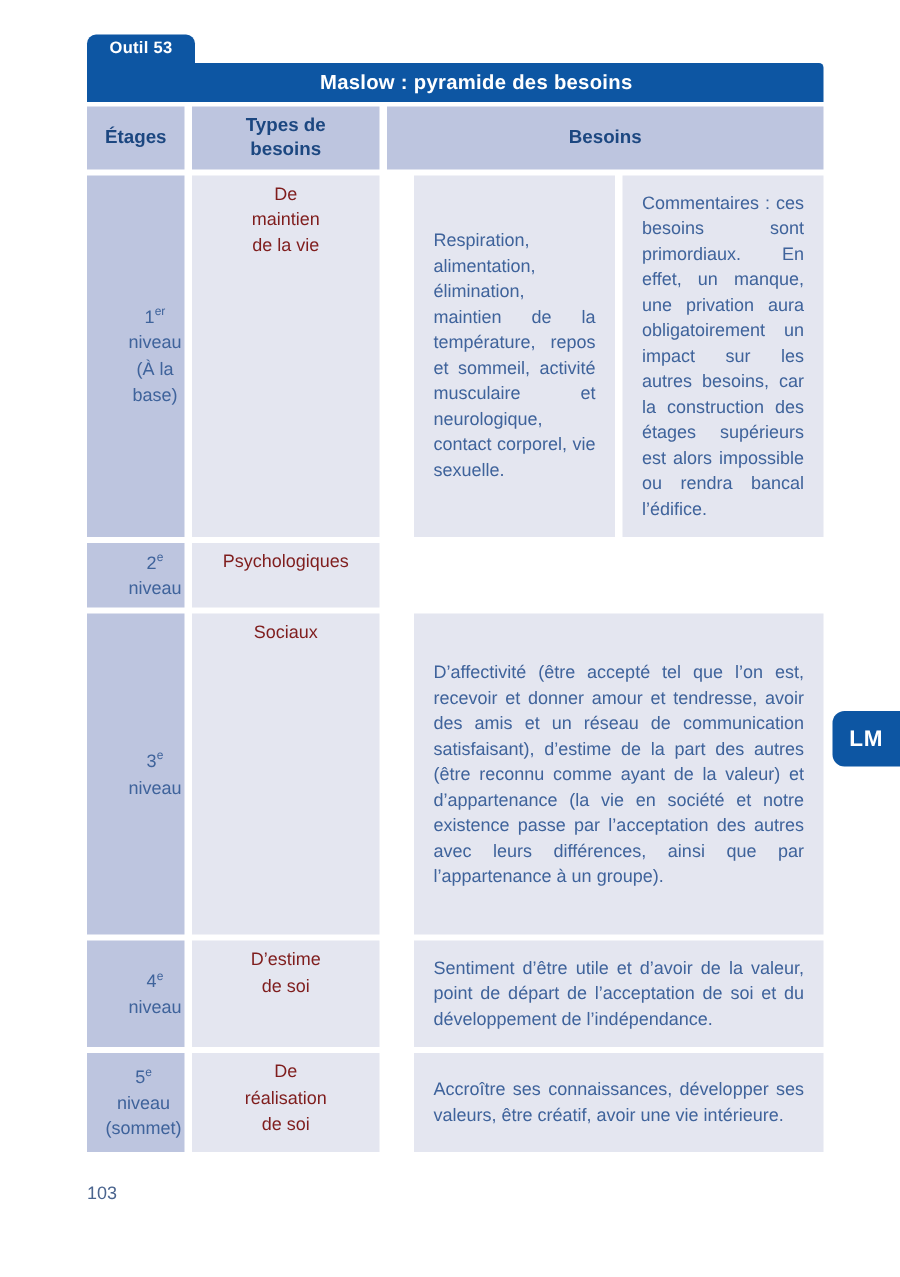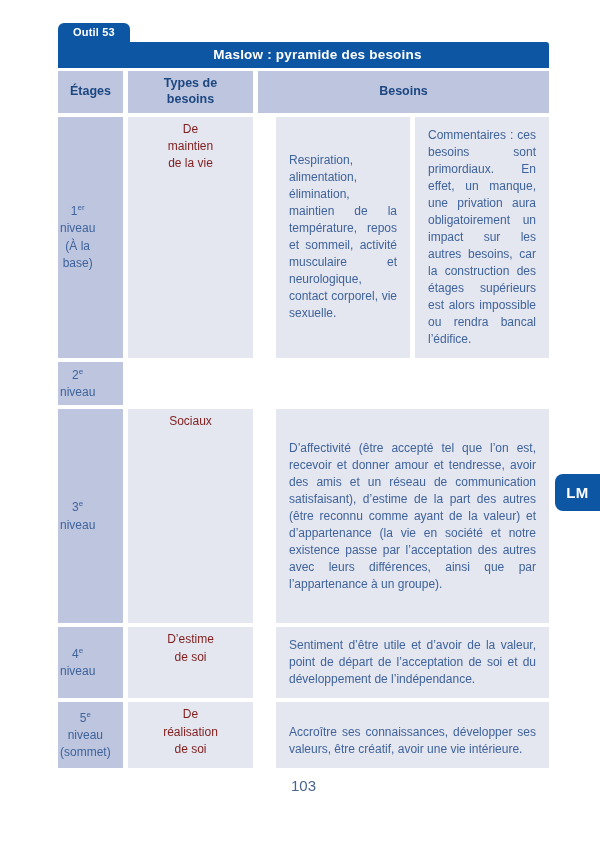--- a/index.html
+++ b/index.html
@@ -30,21 +30,21 @@
   .cell-dark { background:#bdc5df; }
   .cell-light { background:#e4e6f0; }
 
   .hcell {
     min-height:42px; display:flex; align-items:center; justify-content:center;
     text-align:center; color:#1c4780; font-weight:bold; font-size:12.5px;
     line-height:1.25; padding:4px 6px; white-space:pre-line;
   }
 
   .stage-cell {
-    display:flex; align-items:center; justify-content:flex-start; text-align:center;
+    display:flex; align-items:center; justify-content:flex-end; text-align:center;
     color:#3f639b; font-size:12px; line-height:1.45; padding:4px 2px;
   }
   .stage-cell .num-line { display:block; }
   .stage-cell sup { font-size:8px; vertical-align:super; }
   .stage-label { display:block; white-space:pre-line; }
 
   .type-cell {
     display:flex; justify-content:center; text-align:center;
     color:#7f1d1d; font-size:12px; line-height:1.45; padding:4px 6px;
   }
@@ -58,25 +58,25 @@
   .needs-text {
     color:#3f639b; font-size:12px; line-height:17px;
     text-align:justify; width:100%; hyphens:auto;
   }
 
   .r1a { min-height:97px; }
   .r1b { min-height:126px; }
   .row2 .needs-cell { min-height:104px; }
   .row3 .needs-cell { min-height:214px; }
   .row4 .needs-cell { min-height:64px; }
-  .row5 .needs-cell { min-height:66px;align-items:flex-end; }
+  .row5 .needs-cell { min-height:66px; }
 
   .page-number {
-    width:491px; margin-left:58px; margin-top:9px;
-    text-align:center; color:#4a648e; font-size:15px;
+    width:491px; margin-left:58px; margin-top:20px;
+    color:#4a648e; font-size:12px;
   }
 
   .lm-badge {
     position:absolute; top:474px; right:0; width:45px; height:37px;
     background:#0d56a3; border-radius:8px 0 0 8px;
     display:flex; align-items:center; justify-content:center;
     color:#ffffff; font-weight:bold; font-size:15px; letter-spacing:0.5px;
   }
 </style>
 </head>
@@ -127,20 +127,23 @@
     </div>
 
     
     <div class="grid row2">
       <div class="cell-dark stage-cell">
         <div>
           <span class="num-line"><span>2</span><sup>e</sup></span>
           <span class="stage-label">niveau</span>
         </div>
       </div>
+      <div class="cell-light type-cell">
+        <div>Psychologiques</div>
+      </div>
     </div>
 
     
     <div class="grid row3">
       <div class="cell-dark stage-cell">
         <div>
           <span class="num-line"><span>3</span><sup>e</sup></span>
           <span class="stage-label">niveau</span>
         </div>
       </div>

